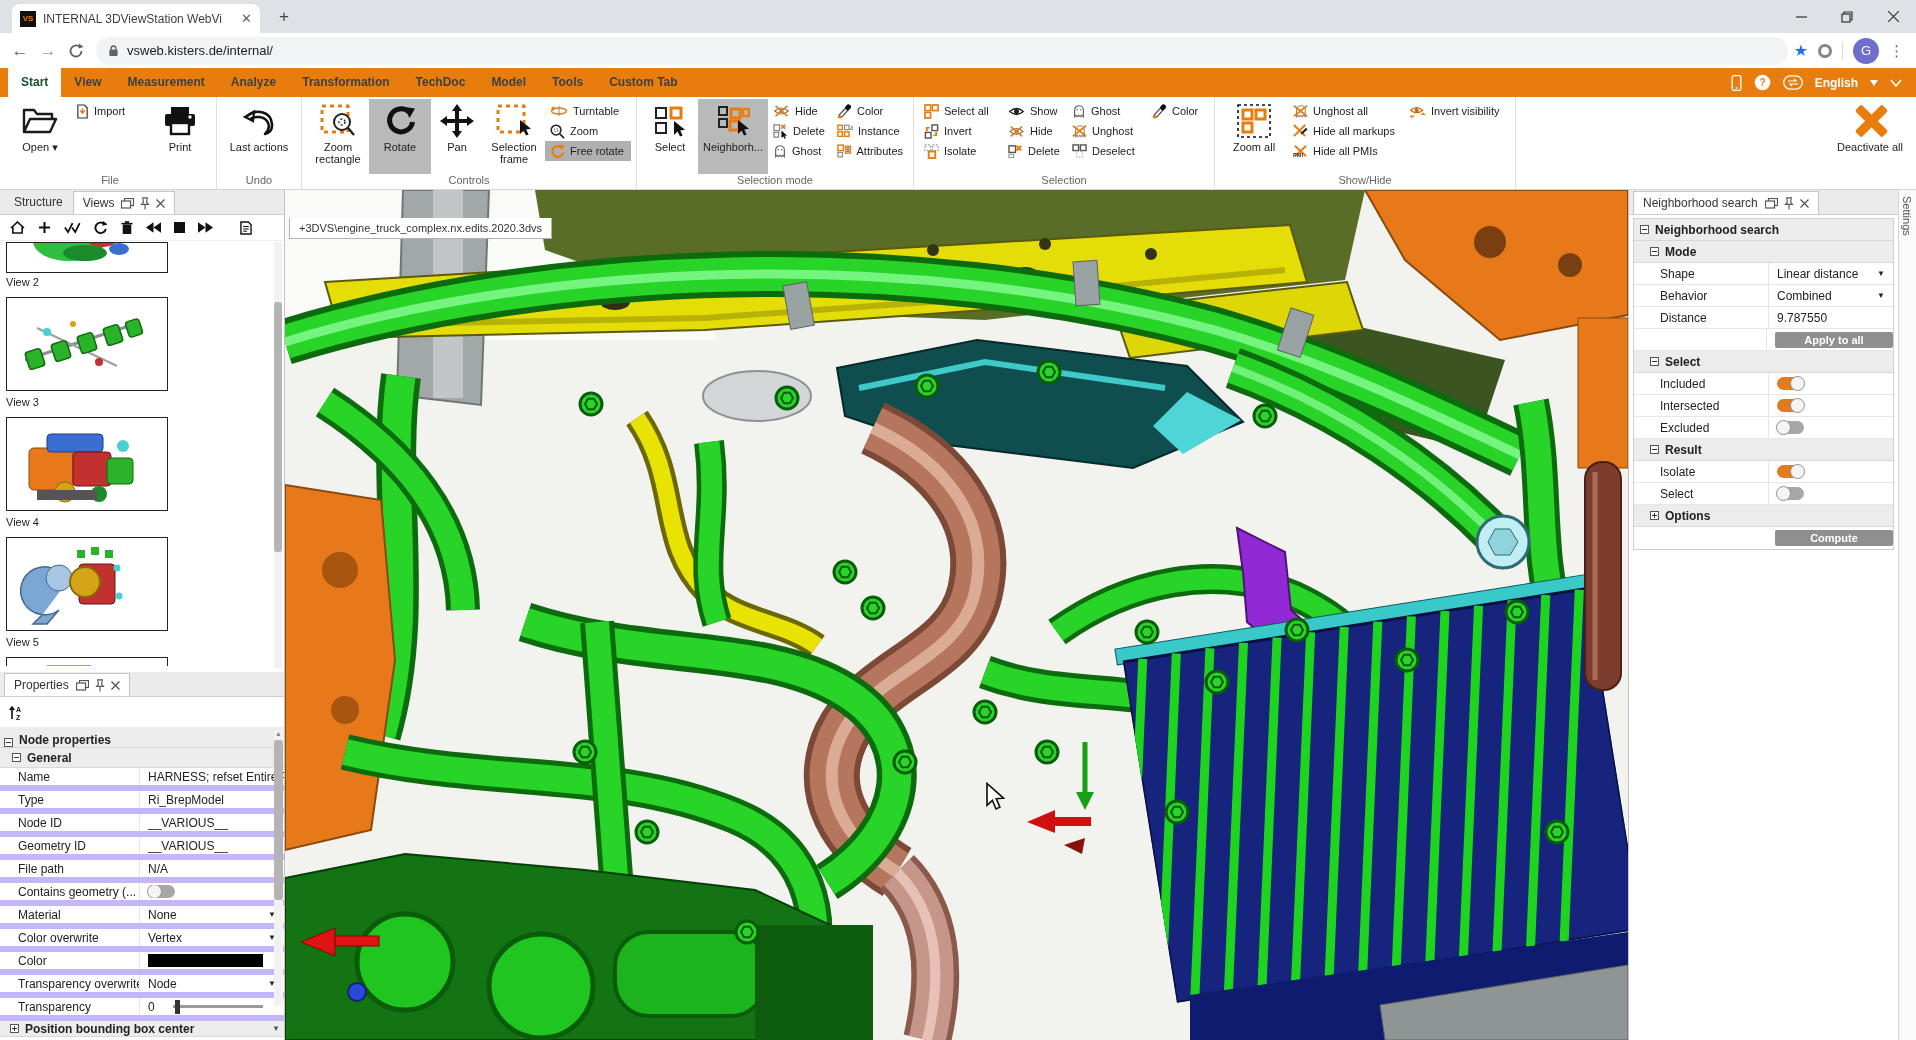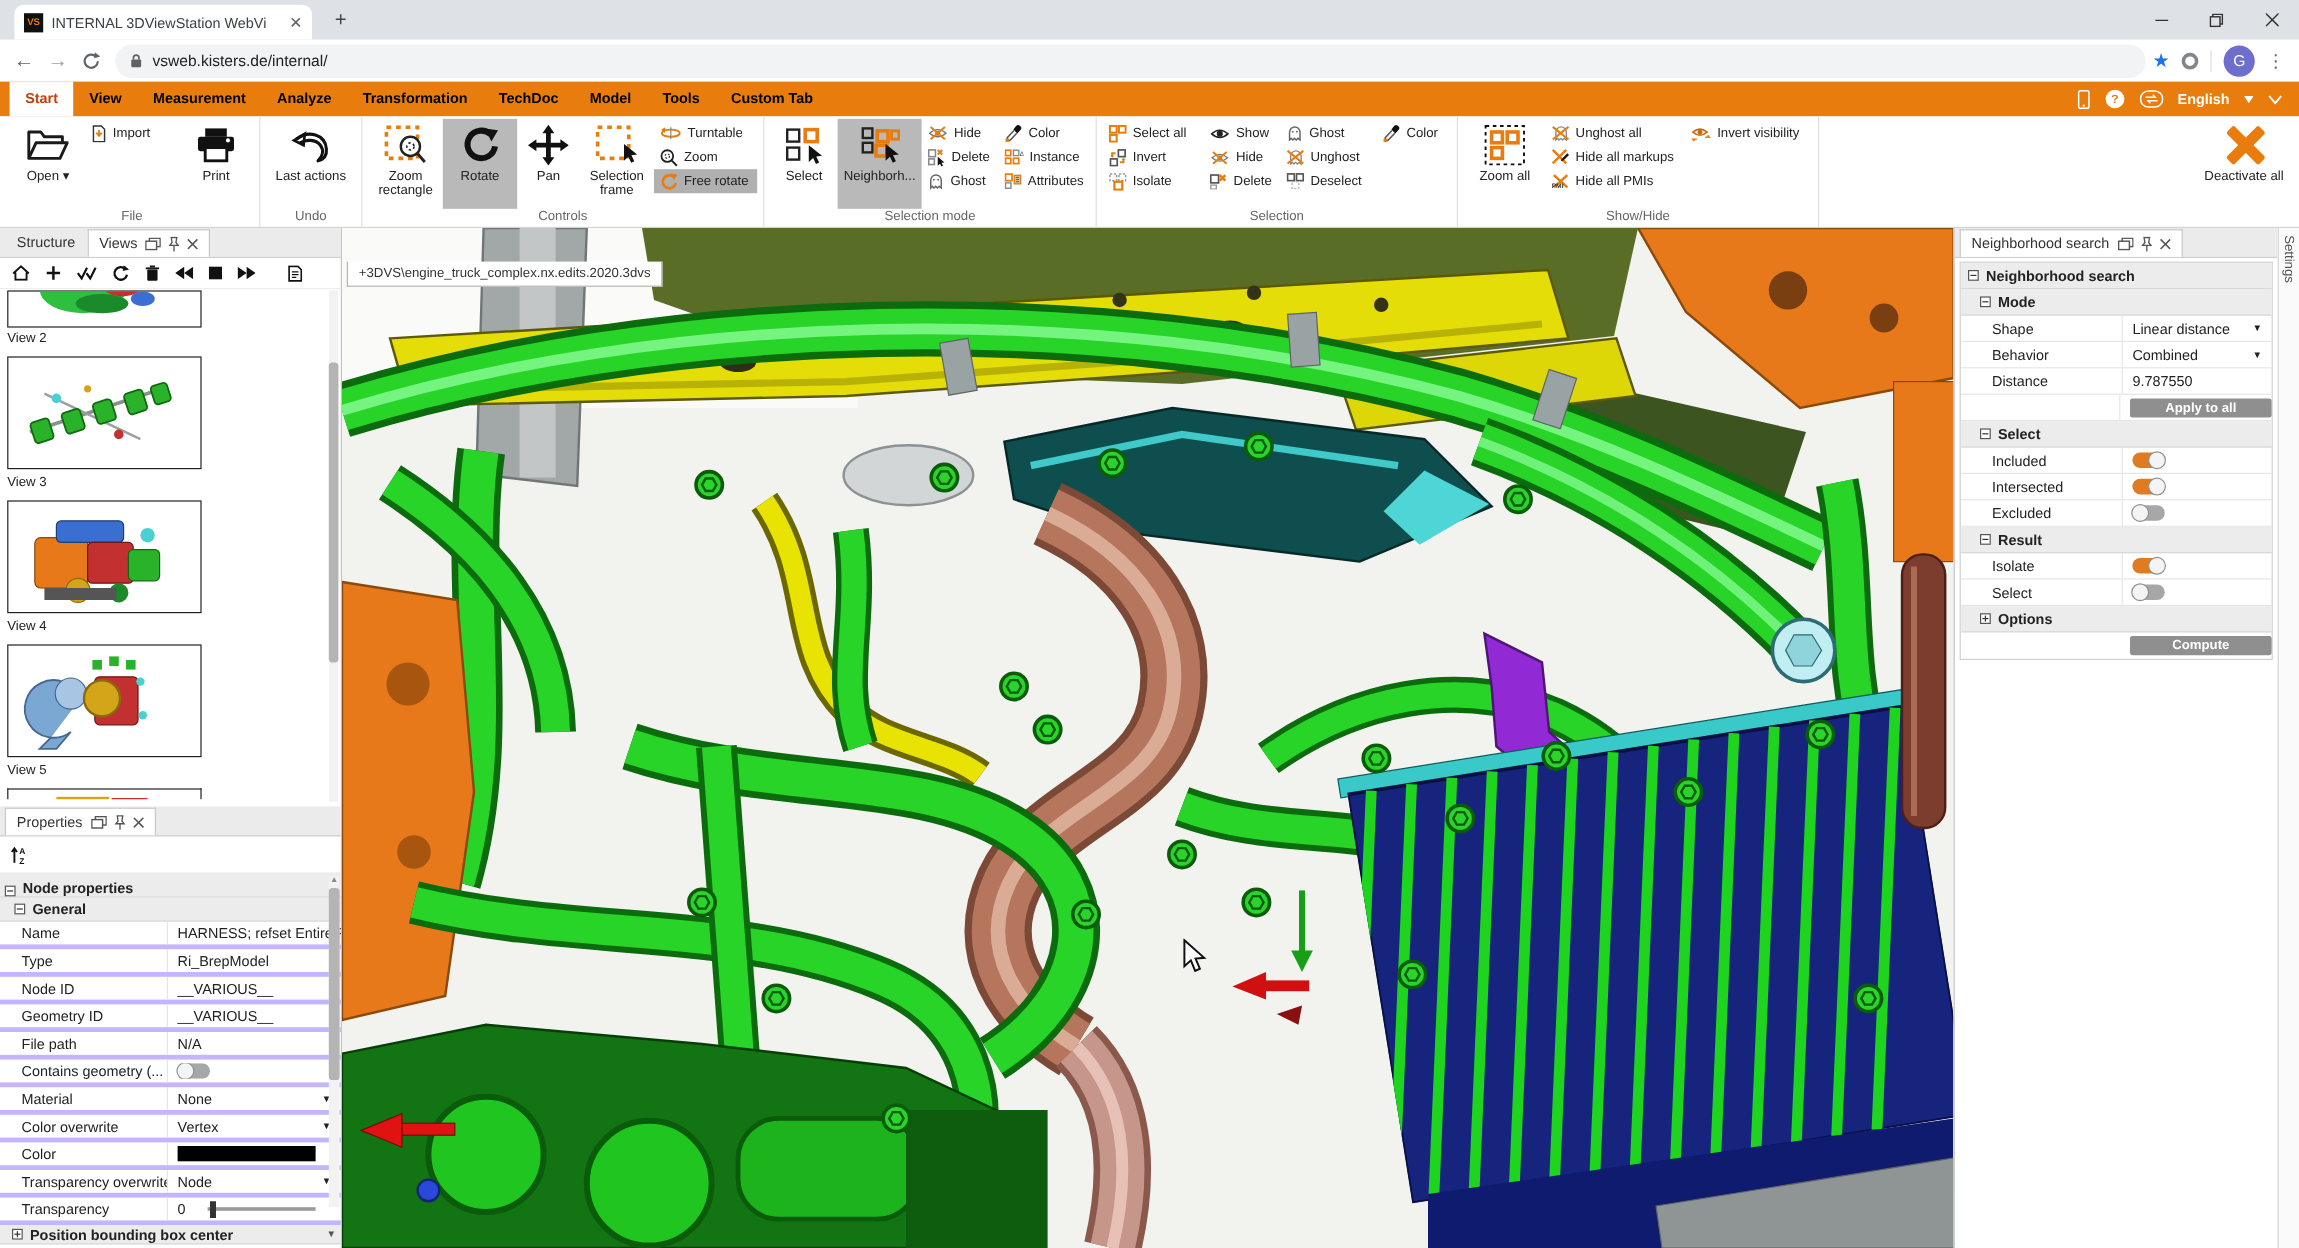--- a/index.html
+++ b/index.html
@@ -22,22 +22,22 @@
   .url { font-size:13px; color:#202124; }
   .tb-right { display:flex; align-items:center; gap:10px; padding-right:6px; }
   .star { color:#1a73e8; font-size:16px; }
   .extc { width:14px; height:14px; border:3px solid #80868b; border-radius:50%; }
   .avatar { width:26px; height:26px; background:#6e6ecf; border-radius:50%; color:#fff; font-size:13px; display:flex; align-items:center; justify-content:center; }
   .vsep { width:1px; height:18px; background:#dadce0; }
   .dots { color:#5f6368; font-size:15px; letter-spacing:0; }
 
   
   .ribbon-tabs { height:29px; background:#e87d0e; display:flex; align-items:stretch; padding-left:8px; }
-  .rtab { color:#000000; font-weight:bold; font-size:12px; padding:7px 13px 0; cursor:pointer; }
-  .rtab.active { background:#fff; color:#c2410c; }
+  .rtab { color:#404040; font-weight:bold; font-size:12px; padding:7px 13px 0; cursor:pointer; }
+  .rtab.active { background:#fff; color:#14532d; }
   .rutils { margin-left:auto; display:flex; align-items:center; gap:12px; padding-right:14px; color:#fff; font-size:12px; font-weight:bold; }
   .ribbon-body { height:93px; background:#fff; border-bottom:1px solid #d4d4d4; display:flex; padding:0 4px; }
   .rgroup { display:flex; flex-direction:column; padding:2px 5px 0; border-right:1px solid #e0e0e0; }
   .rgroup.last { border-right:none; }
   .rgitems { flex:1; display:flex; align-items:stretch; }
   .rglabel { height:15px; text-align:center; font-size:11px; color:#666; }
   .bigbtn { width:62px; display:flex; flex-direction:column; align-items:center; padding-top:2px; font-size:11px; color:#222; text-align:center; line-height:12px; cursor:pointer; }
   .bigbtn .bicon { height:40px; display:flex; align-items:center; justify-content:center; }
   .bigbtn.sel { background:#b9b9b9; }
   .smallcol { display:flex; flex-direction:column; padding-top:2px; }
@@ -68,21 +68,21 @@
   .thumbbox { position:absolute; left:6px; width:162px; background:#fff; border:1px solid #222; overflow:hidden; }
   .vlabel { position:absolute; left:6px; font-size:11px; color:#222; }
   .scrollbar { position:absolute; background:#f2f2f2; }
   .scrollthumb { position:absolute; background:#b4b4b4; border-radius:3px; }
 
   
   .secthdr { display:flex; align-items:center; gap:6px; background:#ececec; font-size:12px; font-weight:bold; color:#222; border-bottom:1px solid #d8d8d8; }
   .boxic { width:9px; height:9px; border:1px solid #555; background:#fff; position:relative; flex:0 0 auto; }
   .boxic:before { content:""; position:absolute; left:1px; top:3px; width:5px; height:1px; background:#333; }
   .boxic.plus:after { content:""; position:absolute; left:3px; top:1px; width:1px; height:5px; background:#333; }
-  .prow { display:flex; align-items:center; height:23px; border-bottom:4px solid #c4b5fd; font-size:12px; color:#222; }
+  .prow { display:flex; align-items:center; height:23px; border-bottom:6px solid #c4b5fd; font-size:12px; color:#222; }
   .plab { width:140px; padding-left:18px; white-space:nowrap; overflow:hidden; border-right:1px solid #e6e6e6; align-self:stretch; display:flex; align-items:center; }
   .pval { flex:1; padding-left:8px; display:flex; align-items:center; gap:4px; white-space:nowrap; overflow:hidden; }
   .ddarrow { margin-left:auto; margin-right:8px; font-size:8px; color:#222; }
   .toggle { width:27px; height:13px; border-radius:7px; position:relative; }
   .toggle.on { background:#e07b20; } .toggle.off { background:#a7a7a7; }
   .toggle .knob { position:absolute; top:-1px; width:15px; height:15px; background:#f4f4f4; border:1px solid #909090; border-radius:50%; }
   .toggle.on .knob { right:-1px; } .toggle.off .knob { left:-1px; }
   .swatch { width:115px; height:13px; background:#000; }
   .slider { width:90px; height:3px; background:#9a9a9a; position:relative; margin-left:14px; }
   .slider .handle { position:absolute; left:2px; top:-6px; width:5px; height:15px; background:#333; }

